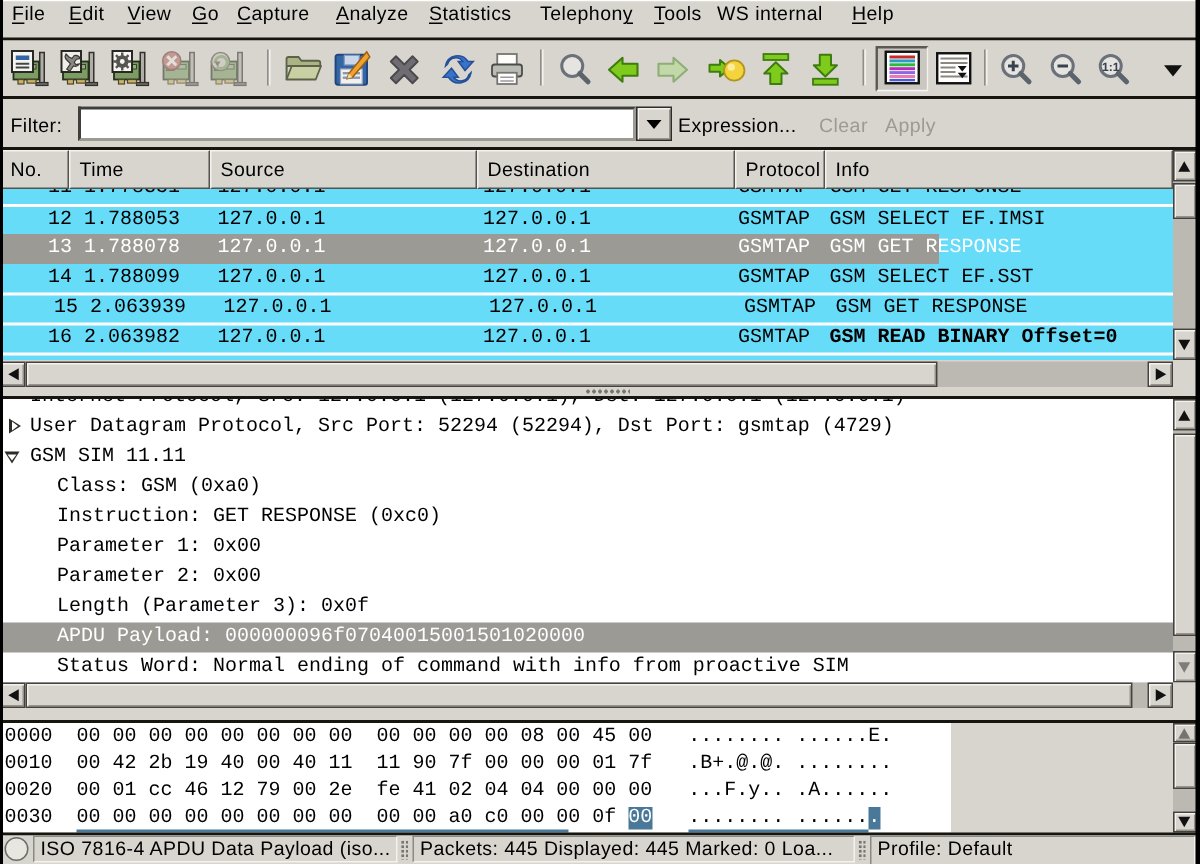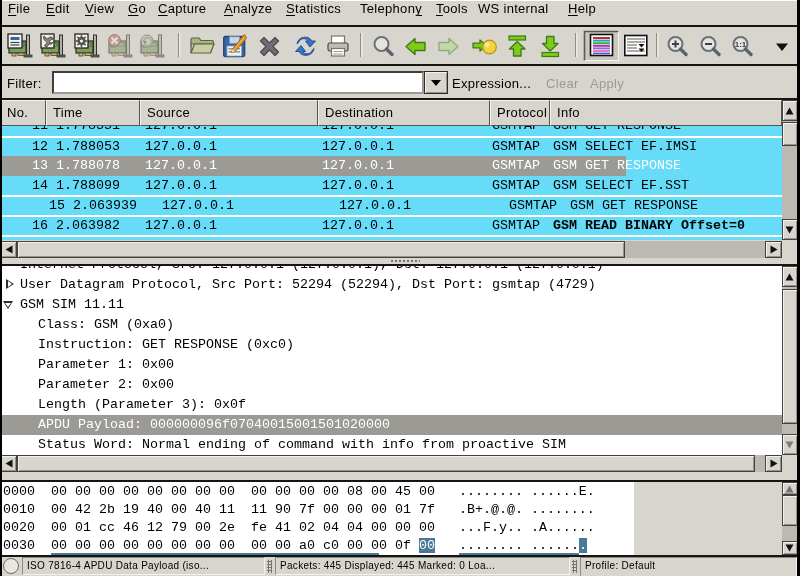--- a/index.html
+++ b/index.html
@@ -45,21 +45,21 @@
 .exp-open { position:absolute; left:1px; top:6px; width:0; height:0; display:block;
   border-left:5.5px solid transparent; border-right:5.5px solid transparent; border-top:8px solid #2e2c29; }
 .exp-open:after { content:''; position:absolute; left:-3px; top:-6.5px; width:0; height:0;
   border-left:3px solid transparent; border-right:3px solid transparent; border-top:4.5px solid #fff; }
 
 .hrow { position:absolute; left:3px; height:18px; line-height:16px;
   font-family:"Liberation Mono", monospace; font-size:13.33px; white-space:pre; }
 .hsel { background:#4a7899; color:#fff; }
 
 .spanel { border:1px solid; border-color:#8b8983 #f4f2ee #f4f2ee #8b8983;
-  line-height:16px; padding-left:4px; overflow:hidden; white-space:nowrap; font-size:10px; }
+  line-height:16px; padding-left:4px; overflow:hidden; white-space:nowrap; font-size:13px; }
 .sgrip { position:absolute; top:3px; width:5px; height:13px;
   background-image:radial-gradient(circle, #77756f 1px, transparent 1.1px);
   background-size:3px 3px; }
 </style>
 </head>
 <body>
 <div id="win">
 
   <div class="abs" style="left:0;top:0;width:800px;height:1px;background:#fdfdfc;"></div>
   <div class="abs" style="left:0;top:0;width:2px;height:576px;background:#000;z-index:99;"></div>
@@ -302,21 +302,21 @@
 
       <div class="abs mono" style="left:0;top:50px;width:782px;height:19px;line-height:19px;">
         <span class="abs" style="top:0;left:32px;">14 1.788099</span>
         <span class="abs" style="top:0;left:145px;">127.0.0.1</span>
         <span class="abs" style="top:0;left:322px;">127.0.0.1</span>
         <span class="abs" style="top:0;left:492px;">GSMTAP</span>
         <span class="abs" style="top:0;left:553px;">GSM SELECT EF.SST</span>
       </div>
       <div class="abs" style="left:0;top:69px;width:782px;height:2px;background:#fff;"></div>
 
-      <div class="abs mono" style="left:17px;top:71px;width:782px;height:18px;line-height:18px;">
+      <div class="abs mono" style="left:4px;top:71px;width:782px;height:18px;line-height:18px;">
         <span class="abs" style="top:0;left:32px;">15 2.063939</span>
         <span class="abs" style="top:0;left:145px;">127.0.0.1</span>
         <span class="abs" style="top:0;left:322px;">127.0.0.1</span>
         <span class="abs" style="top:0;left:492px;">GSMTAP</span>
         <span class="abs" style="top:0;left:553px;">GSM GET RESPONSE</span>
       </div>
       <div class="abs" style="left:0;top:89px;width:782px;height:2px;background:#fff;"></div>
 
       <div class="abs mono" style="left:0;top:91px;width:782px;height:18px;line-height:18px;">
         <span class="abs" style="top:0;left:32px;">16 2.063982</span>

